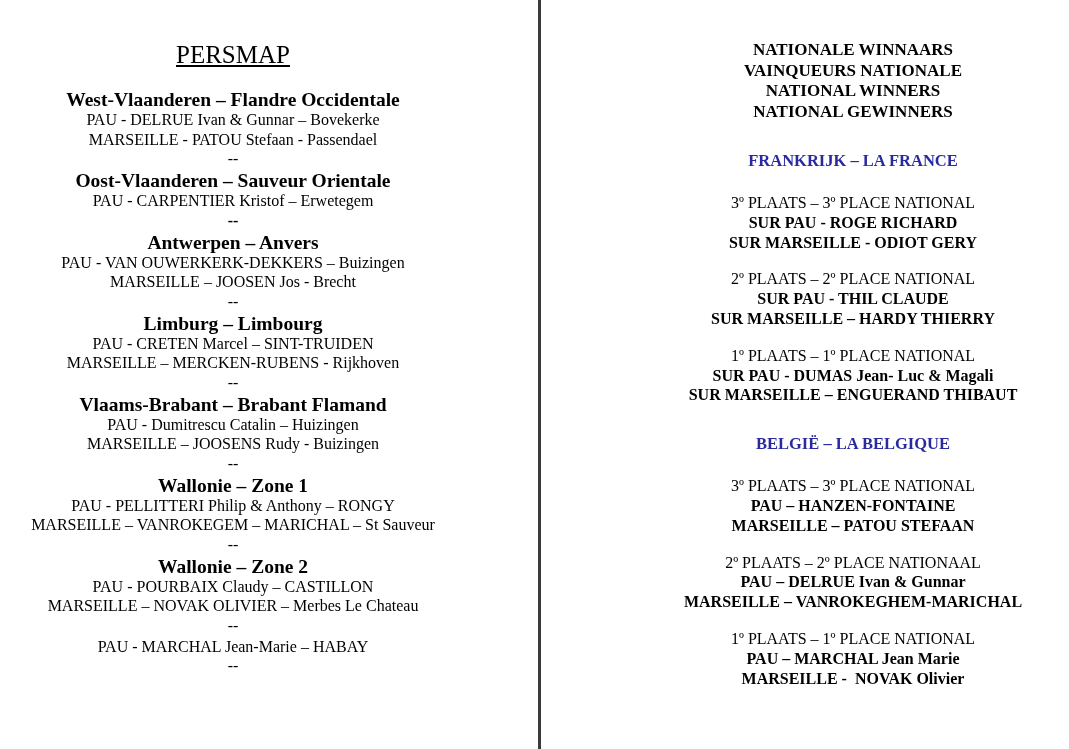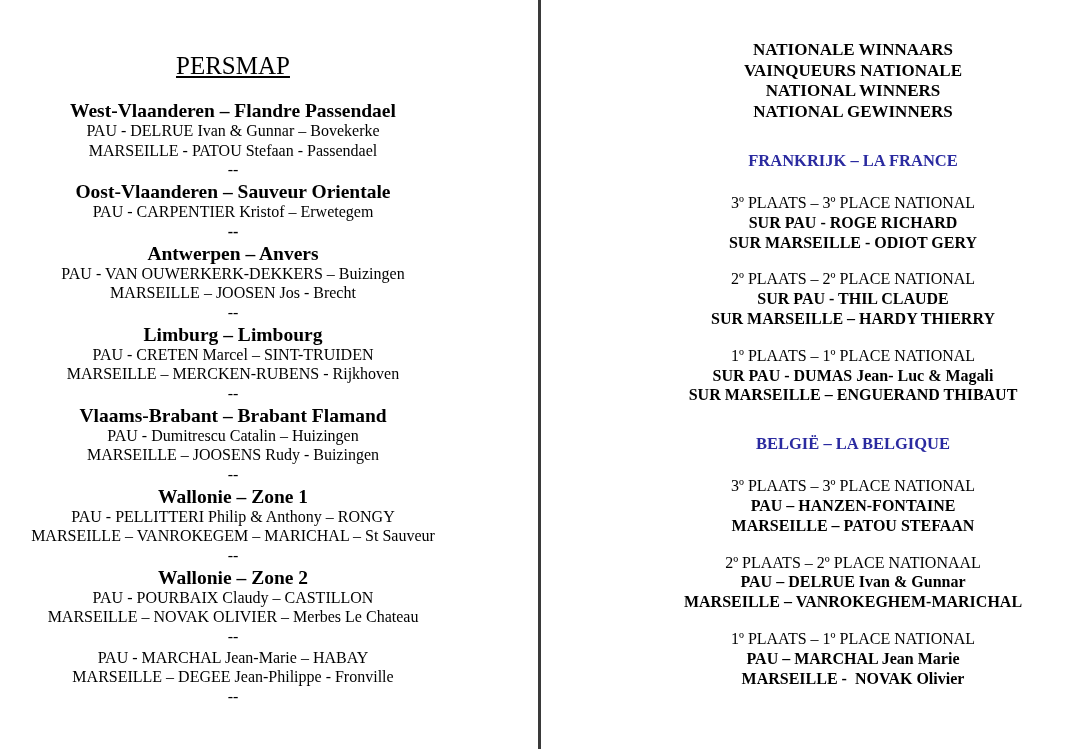--- a/index.html
+++ b/index.html
@@ -12,21 +12,21 @@
     overflow: hidden;
   }
   .divider {
     position: absolute; left: 538px; top: 0;
     width: 3px; height: 749px;
     background: #3a3a3a;
   }
   
   .page-left {
     position: absolute; left: 0; top: 0;
-    width: 466px; padding-top: 52px;
+    width: 466px; padding-top: 41px;
     text-align: center;
   }
   .pl-title {
     font-size: 25px; font-weight: normal;
     text-decoration: underline;
     margin: 0 0 20px 0; line-height: 28px;
   }
   .pl-section { margin: 0 0 2px 0; }
   .pl-section h2 {
     font-size: 19.5px; font-weight: bold;
@@ -62,21 +62,21 @@
 </style>
 </head>
 <body>
 
 <div class="divider"></div>
 
 <div class="page-left">
   <h1 class="pl-title">PERSMAP</h1>
 
   <section class="pl-section">
-    <h2>West-Vlaanderen – Flandre Passendael</h2>
+    <h2>West-Vlaanderen – Flandre Occidentale</h2>
     <p>PAU - DELRUE Ivan &amp; Gunnar – Bovekerke</p>
     <p>MARSEILLE - PATOU Stefaan - Passendael</p>
     <p class="sep">--</p>
   </section>
 
   <section class="pl-section">
     <h2>Oost-Vlaanderen – Sauveur Orientale</h2>
     <p>PAU - CARPENTIER Kristof – Erwetegem</p>
     <p class="sep sep-bold">--</p>
   </section>
@@ -111,21 +111,20 @@
 
   <section class="pl-section">
     <h2>Wallonie – Zone 2</h2>
     <p>PAU - POURBAIX Claudy – CASTILLON</p>
     <p>MARSEILLE – NOVAK OLIVIER – Merbes Le Chateau</p>
     <p class="sep">--</p>
   </section>
 
   <section class="pl-section">
     <p>PAU - MARCHAL Jean-Marie – HABAY</p>
-    <p>MARSEILLE – DEGEE Jean-Philippe - Fronville</p>
     <p class="sep">--</p>
   </section>
 </div>
 
 <div class="page-right">
   <div class="pr-title">
     <p>NATIONALE WINNAARS</p>
     <p>VAINQUEURS NATIONALE</p>
     <p>NATIONAL WINNERS</p>
     <p>NATIONAL GEWINNERS</p>

